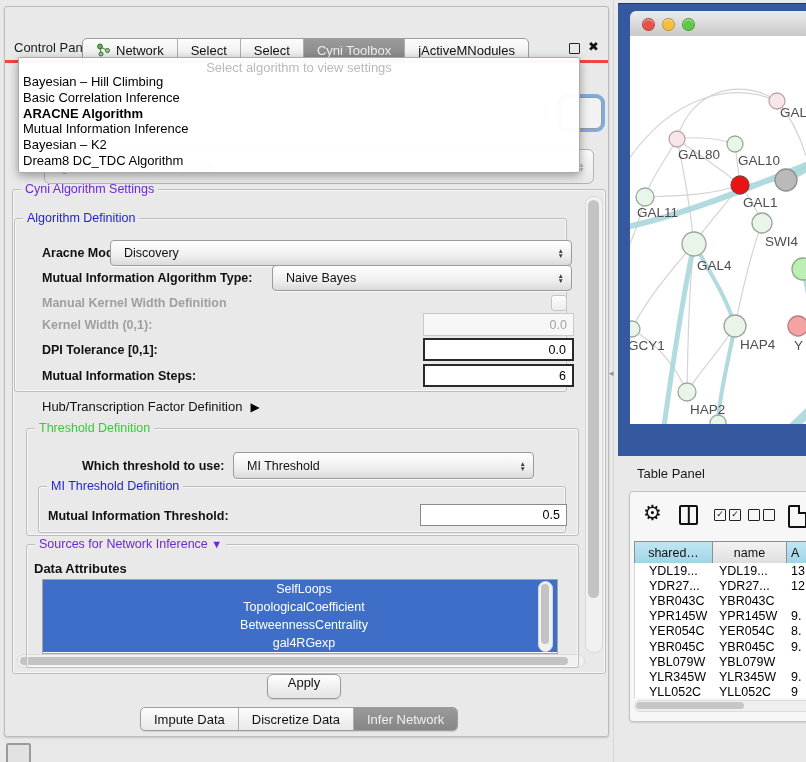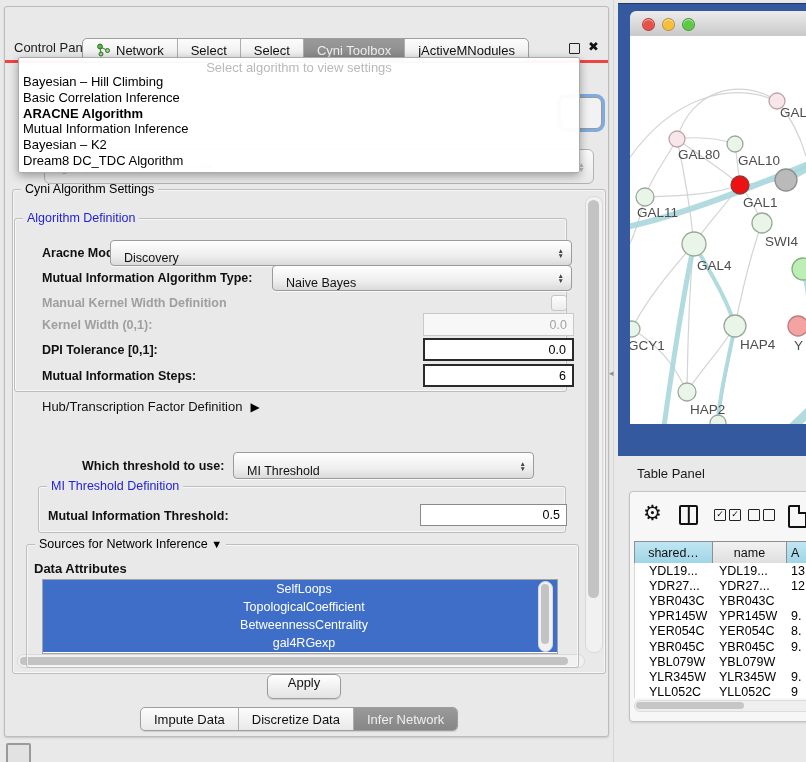--- a/index.html
+++ b/index.html
@@ -37,29 +37,29 @@
   .ghost-label{left:40px;top:80px;color:#b4b4b4;font-size:12.5px;z-index:5;}
   .ghost-focus{left:560px;top:97px;width:40px;height:30px;border-radius:6px;background:#f2f2f2;
                border:1px solid #9a9a9a;box-shadow:0 0 0 3px rgba(90,150,220,.75);z-index:6;}
   .ghost-combo{left:44px;top:149px;width:548px;height:33px;border:1px solid #b3b3b3;border-radius:6px;
                background:linear-gradient(#fbfbfb,#e8e8e8);z-index:6;display:flex;align-items:center;}
   .ghost-combo .txt{margin-left:16px;color:#b0b0b0;font-size:13px;}
   .ghost-combo .arr{position:absolute;right:8px;color:#b9b9b9;font-size:7px;line-height:5px;text-align:center;}
 
   
   .group{border:1px solid #bdbdbd;border-radius:3px;box-shadow:inset 0 0 0 1px rgba(255,255,255,.65);}
-  .gtitle{position:absolute;top:-8px;left:8px;background:#e9e9e9;padding:0 4px;font-size:12.5px;color:#000000;white-space:nowrap;}
+  .gtitle{position:absolute;top:-8px;left:8px;background:#e9e9e9;padding:0 4px;font-size:12.5px;color:#6d28d9;white-space:nowrap;}
   .t-blue{color:#2323d6;}
   .t-green{color:#36cc36;}
 
   .lbl{font-size:12.5px;font-weight:bold;color:#111;white-space:nowrap;}
   .lbl.dis{color:#9f9f9f;font-weight:bold;}
 
   .combo{border:1px solid #9b9b9b;border-radius:4px;background:linear-gradient(#ffffff,#ededed 65%,#dadada);
-         display:flex;align-items:flex-end;font-size:12.5px;color:#111;box-shadow:0 1px 0 rgba(255,255,255,.7);}
+         display:flex;align-items:center;font-size:12.5px;color:#111;box-shadow:0 1px 0 rgba(255,255,255,.7);}
   .combo .val{margin-left:13px;white-space:nowrap;}
   .combo .arrows{position:absolute;right:7px;top:50%;transform:translateY(-50%);color:#444;
                  font-size:6.5px;line-height:5px;text-align:center;}
 
   .field{background:#fff;border:2px solid #2a2a2a;display:flex;align-items:center;justify-content:flex-end;
          padding-right:6px;font-size:12.5px;color:#000;}
   .field.dis{border:1px solid #c9c9c9;background:#f7f7f7;color:#a3a3a3;}
 
   .cb{width:14px;height:14px;border:1px solid #c6c6c6;border-radius:3px;background:linear-gradient(#fdfdfd,#ececec);}
 
@@ -212,20 +212,23 @@
   </div>
   <span class="abs lbl" style="left:42px;top:369px;">Mutual Information Steps:</span>
   <div class="abs field" style="left:423px;top:364px;width:141px;height:19px;">
     <span>6</span>
   </div>
 
   <span class="abs" style="left:42px;top:399px;font-size:13px;color:#111;">
     <span>Hub/Transcription Factor Definition</span><span class="hub-arrow">▶</span>
   </span>
 
+  <div class="abs group" style="left:26px;top:428px;width:551px;height:106px;">
+    <span class="gtitle t-green">Threshold Definition</span>
+  </div>
   <span class="abs lbl" style="left:82px;top:459px;">Which threshold to use:</span>
   <div class="abs group" style="left:38px;top:486px;width:526px;height:45px;">
     <span class="gtitle t-blue">MI Threshold Definition</span>
   </div>
   <div class="abs combo" style="left:233px;top:452px;width:299px;height:25px;">
     <span class="val">MI Threshold</span>
     <span class="arrows">▲<br>▼</span>
   </div>
   <span class="abs lbl" style="left:48px;top:509px;">Mutual Information Threshold:</span>
   <div class="abs field" style="left:420px;top:504px;width:139px;height:20px;border-width:1px;border-color:#8a8a8a;">

